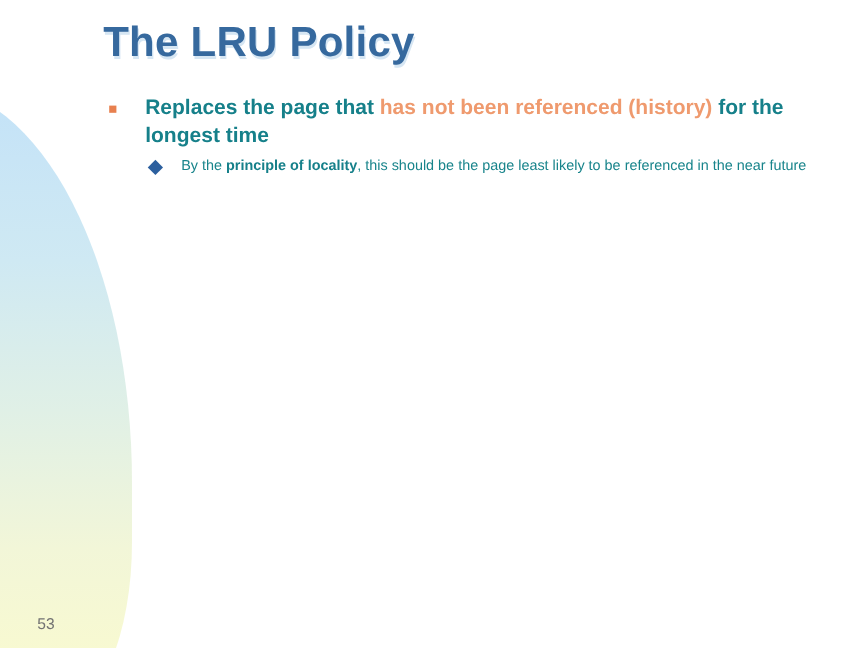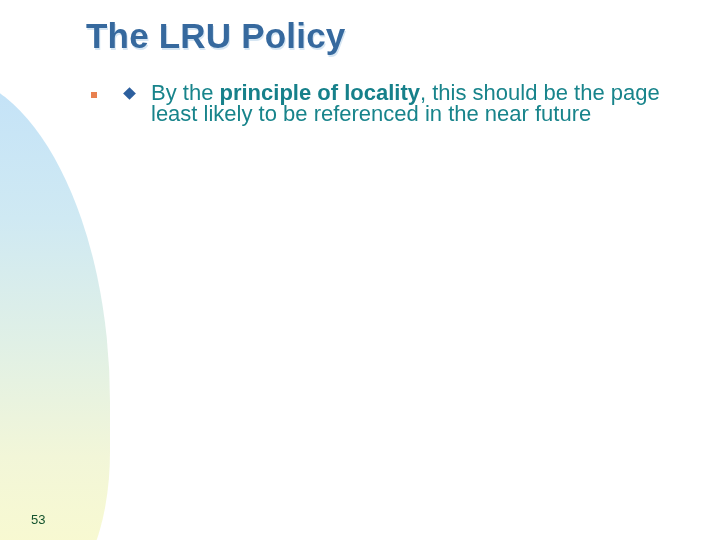--- a/index.html
+++ b/index.html
@@ -44,54 +44,57 @@
   }
   .hl{color:#ef9a6e;}
 
   .sublist{margin-top:3px;}
   .b2{position:relative;padding-left:30px;margin-top:4px;}
   .b2 .dia{
     position:absolute;left:4px;top:7px;width:9px;height:9px;
     background:#2c5f9e;transform:rotate(45deg);
   }
   .b2 .txt{
-    font-size:22px;line-height:21px;color:#18848b;font-weight:normal;
+    font-size:12px;line-height:21px;color:#18848b;font-weight:normal;
   }
   .b2 .txt b{font-weight:bold;color:#16808a;}
 
   .gap{height:14px;}
 
   
   .diagram{position:absolute;left:0;top:300px;width:720px;height:230px;z-index:3;
            font-family:"Liberation Serif",serif;color:#000;}
 
   .colset{position:absolute;left:0;width:720px;}
   .colset.opt{top:367px;}
   .colset.lru{top:462px;}
 
   
   .pagenum{
     position:absolute;left:31px;top:512px;
-    font-size:13px;color:#14532d;font-family:"Liberation Sans",sans-serif;
+    font-size:13px;color:#737373;font-family:"Liberation Sans",sans-serif;
     z-index:4;
   }
 </style>
 </head>
 <body>
 
 <div id="slide">
 
   <div class="deco-blob"></div>
 
   <div class="title">The LRU Policy</div>
 
   <div class="bullets">
 
     <div class="b1">
       <span class="sq"></span>
+      <div class="txt">
+        <span>Replaces the page that </span><span class="hl">has not been referenced (history)</span><span> for the longest time</span>
+      </div>
 
       <div class="sublist">
         <div class="b2">
           <span class="dia"></span>
           <div class="txt">
             <span>By the </span><b>principle of locality</b><span>, this should be the page least likely to be referenced in the near future</span>
           </div>
         </div>
       </div>
     </div>

